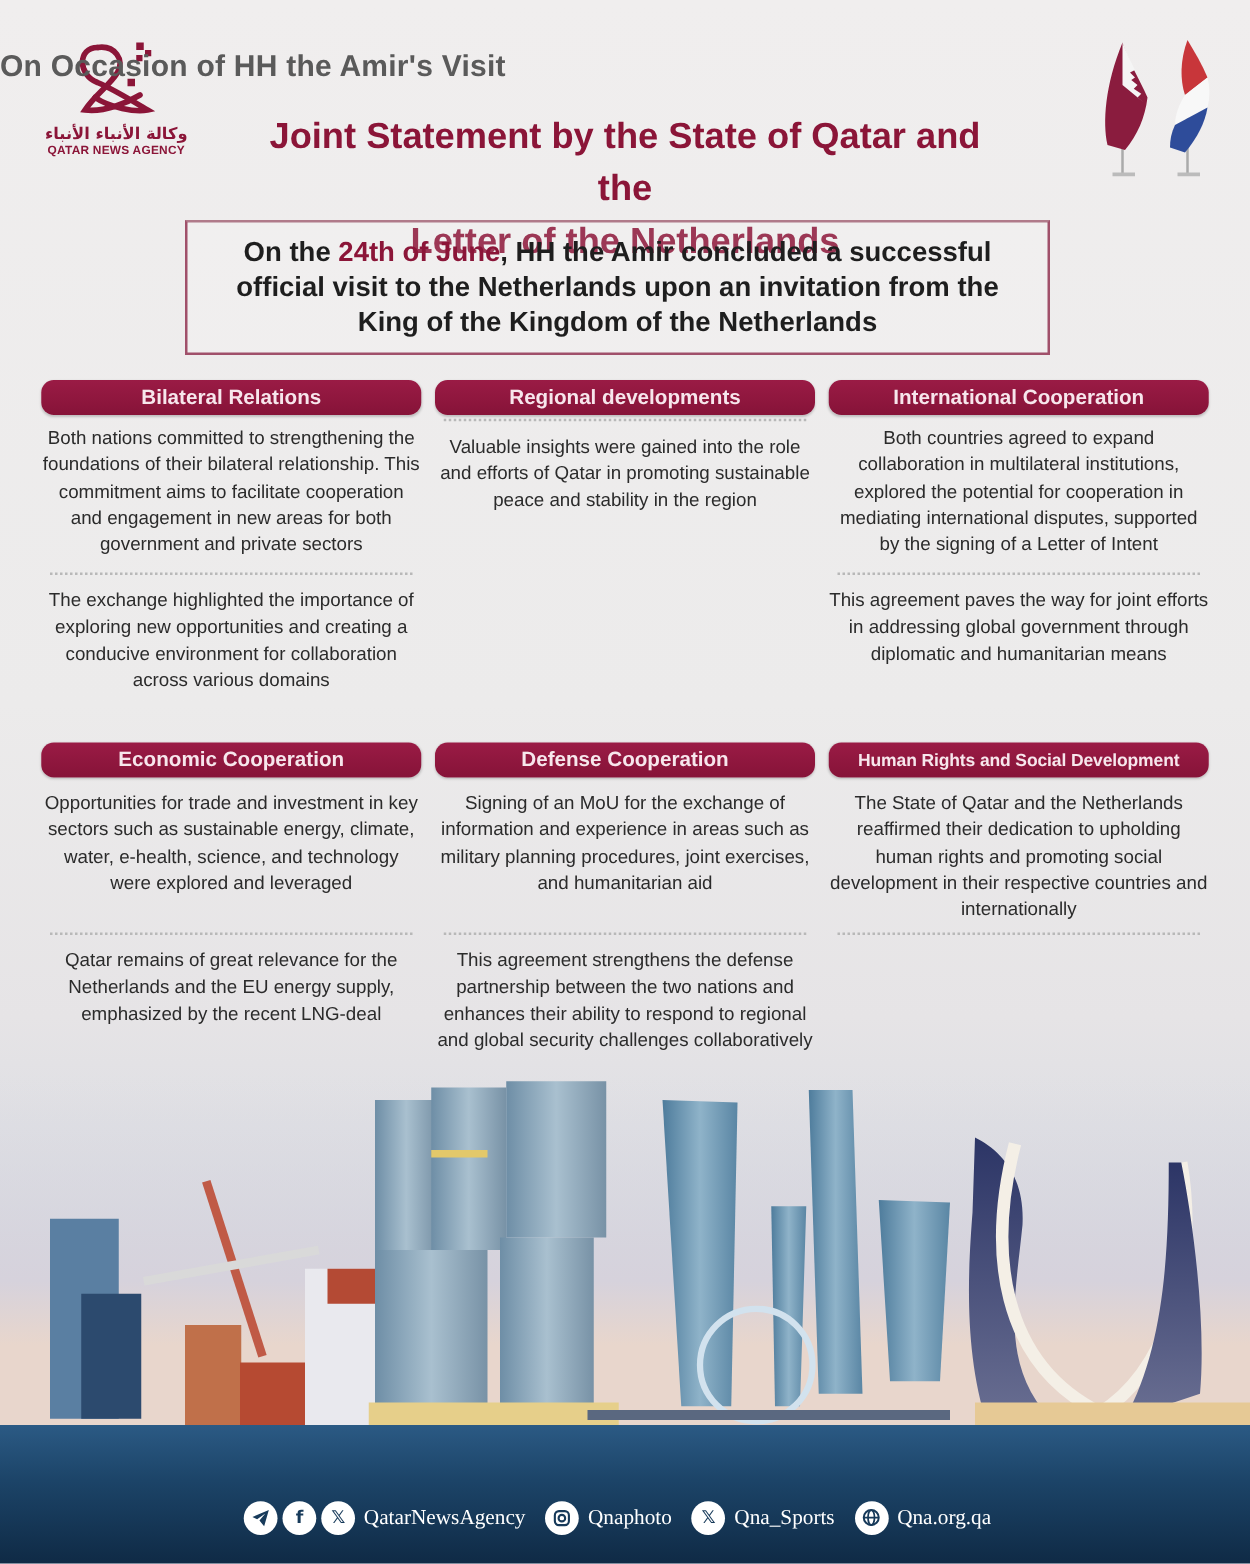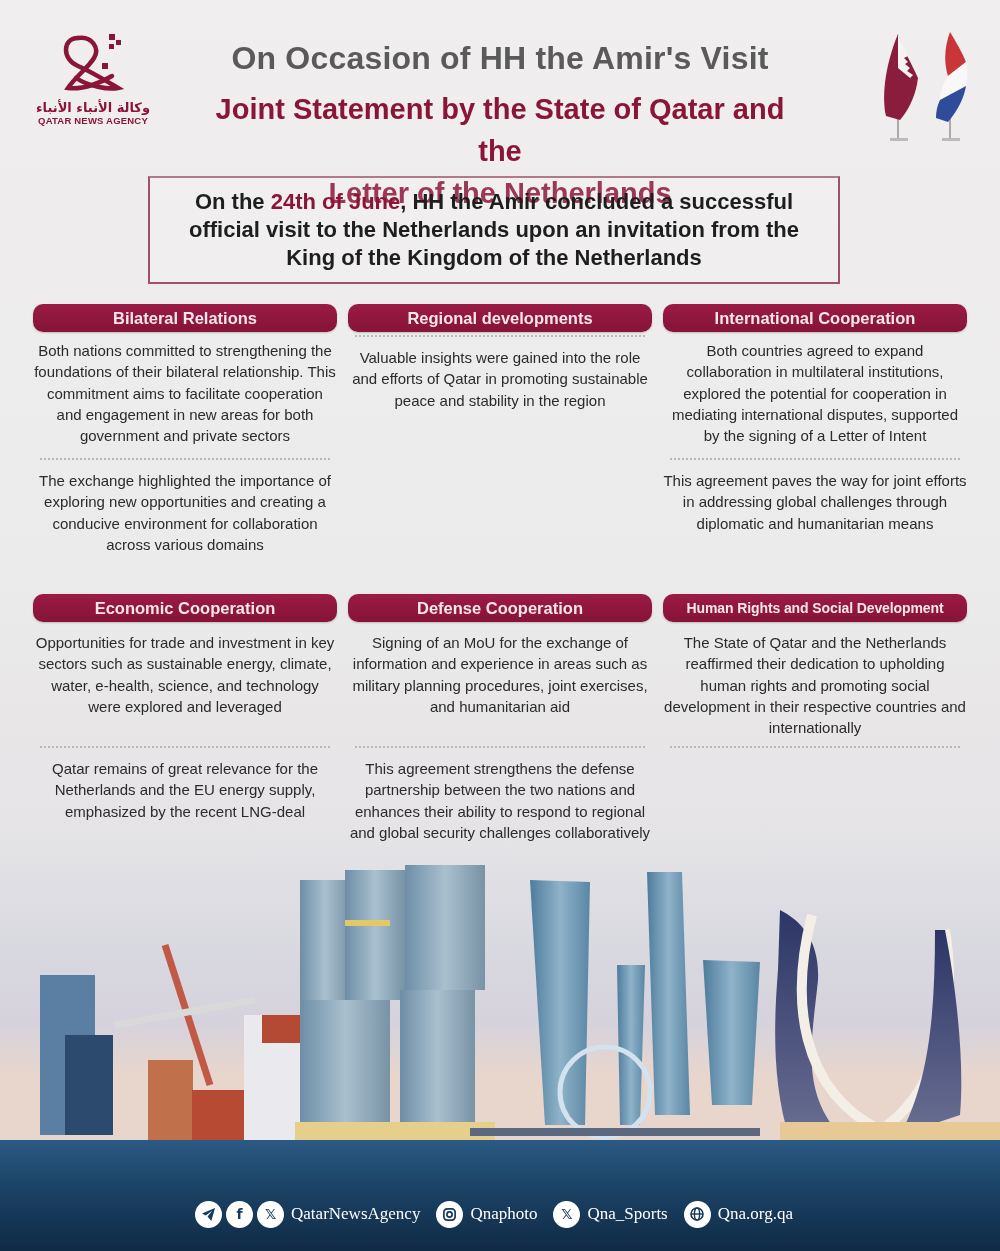--- a/index.html
+++ b/index.html
@@ -11,23 +11,23 @@
     color: #2a2a2a;
   }
   .logo { position: absolute; left: 28px; top: 30px; width: 130px; text-align: center; }
   .logo svg { display: block; margin: 0 auto; }
   .logo-ar { font-size: 13px; color: #8b1538; font-weight: bold; margin-top: 4px; direction: rtl; font-family: "DejaVu Sans", sans-serif; }
   .logo-en { font-size: 9.5px; color: #8b1538; font-weight: bold; letter-spacing: 0.2px; font-family: "Liberation Sans", sans-serif; }
 
   .flags { position: absolute; left: 878px; top: 28px; width: 100px; height: 118px; }
 
   .title1 {
-    position: absolute; left: 0; width: 1000px; top: 40px; text-align: center;
+    position: absolute; left: 0; width: 1000px; top: 40px; 
     font-family: "Liberation Sans", sans-serif; font-weight: bold;
-    font-size: 32px; color: #5a5a5a; letter-spacing: 0.2px;
+    font-size: 24px; color: #5a5a5a; letter-spacing: 0.2px;
   }
   .title2 {
     position: absolute; left: 190px; width: 620px; top: 88px; text-align: center;
     font-family: "Liberation Sans", sans-serif; font-weight: bold;
     font-size: 29px; line-height: 42px; color: #8b1538;
   }
 
   .intro-box {
     position: absolute; left: 148px; top: 176px; width: 692px; height: 108px;
     border: 2px solid #a0506a; border-top-color: #b07a8a;
@@ -122,21 +122,21 @@
 <div class="col" style="left:348px; top:304px;">
   <div class="pill">Regional developments</div>
   <div class="divider" style="margin-top:3px;"></div>
   <div class="para" style="margin-top:10px;">Valuable insights were gained into the role and efforts of Qatar in promoting sustainable peace and stability in the region</div>
 </div>
 
 <div class="col" style="left:663px; top:304px;">
   <div class="pill">International Cooperation</div>
   <div class="para" style="margin-top:8px; height:115px;">Both countries agreed to expand collaboration in multilateral institutions, explored the potential for cooperation in mediating international disputes, supported by the signing of a Letter of Intent</div>
   <div class="divider" style="margin-top:3px;"></div>
-  <div class="para" style="margin-top:10px;">This agreement paves the way for joint efforts in addressing global challenges through diplomatic and humanitarian means</div>
+  <div class="para" style="margin-top:10px;">This agreement paves the way for joint efforts in addressing global government through diplomatic and humanitarian means</div>
 </div>
 
 <div class="col" style="left:33px; top:594px;">
   <div class="pill">Economic Cooperation</div>
   <div class="para" style="margin-top:10px; height:108px;">Opportunities for trade and investment in key sectors such as sustainable energy, climate, water, e-health, science, and technology were explored and leveraged</div>
   <div class="divider" style="margin-top:6px;"></div>
   <div class="para" style="margin-top:10px;">Qatar remains of great relevance for the Netherlands and the EU energy supply, emphasized by the recent LNG-deal</div>
 </div>
 
 <div class="col" style="left:348px; top:594px;">

